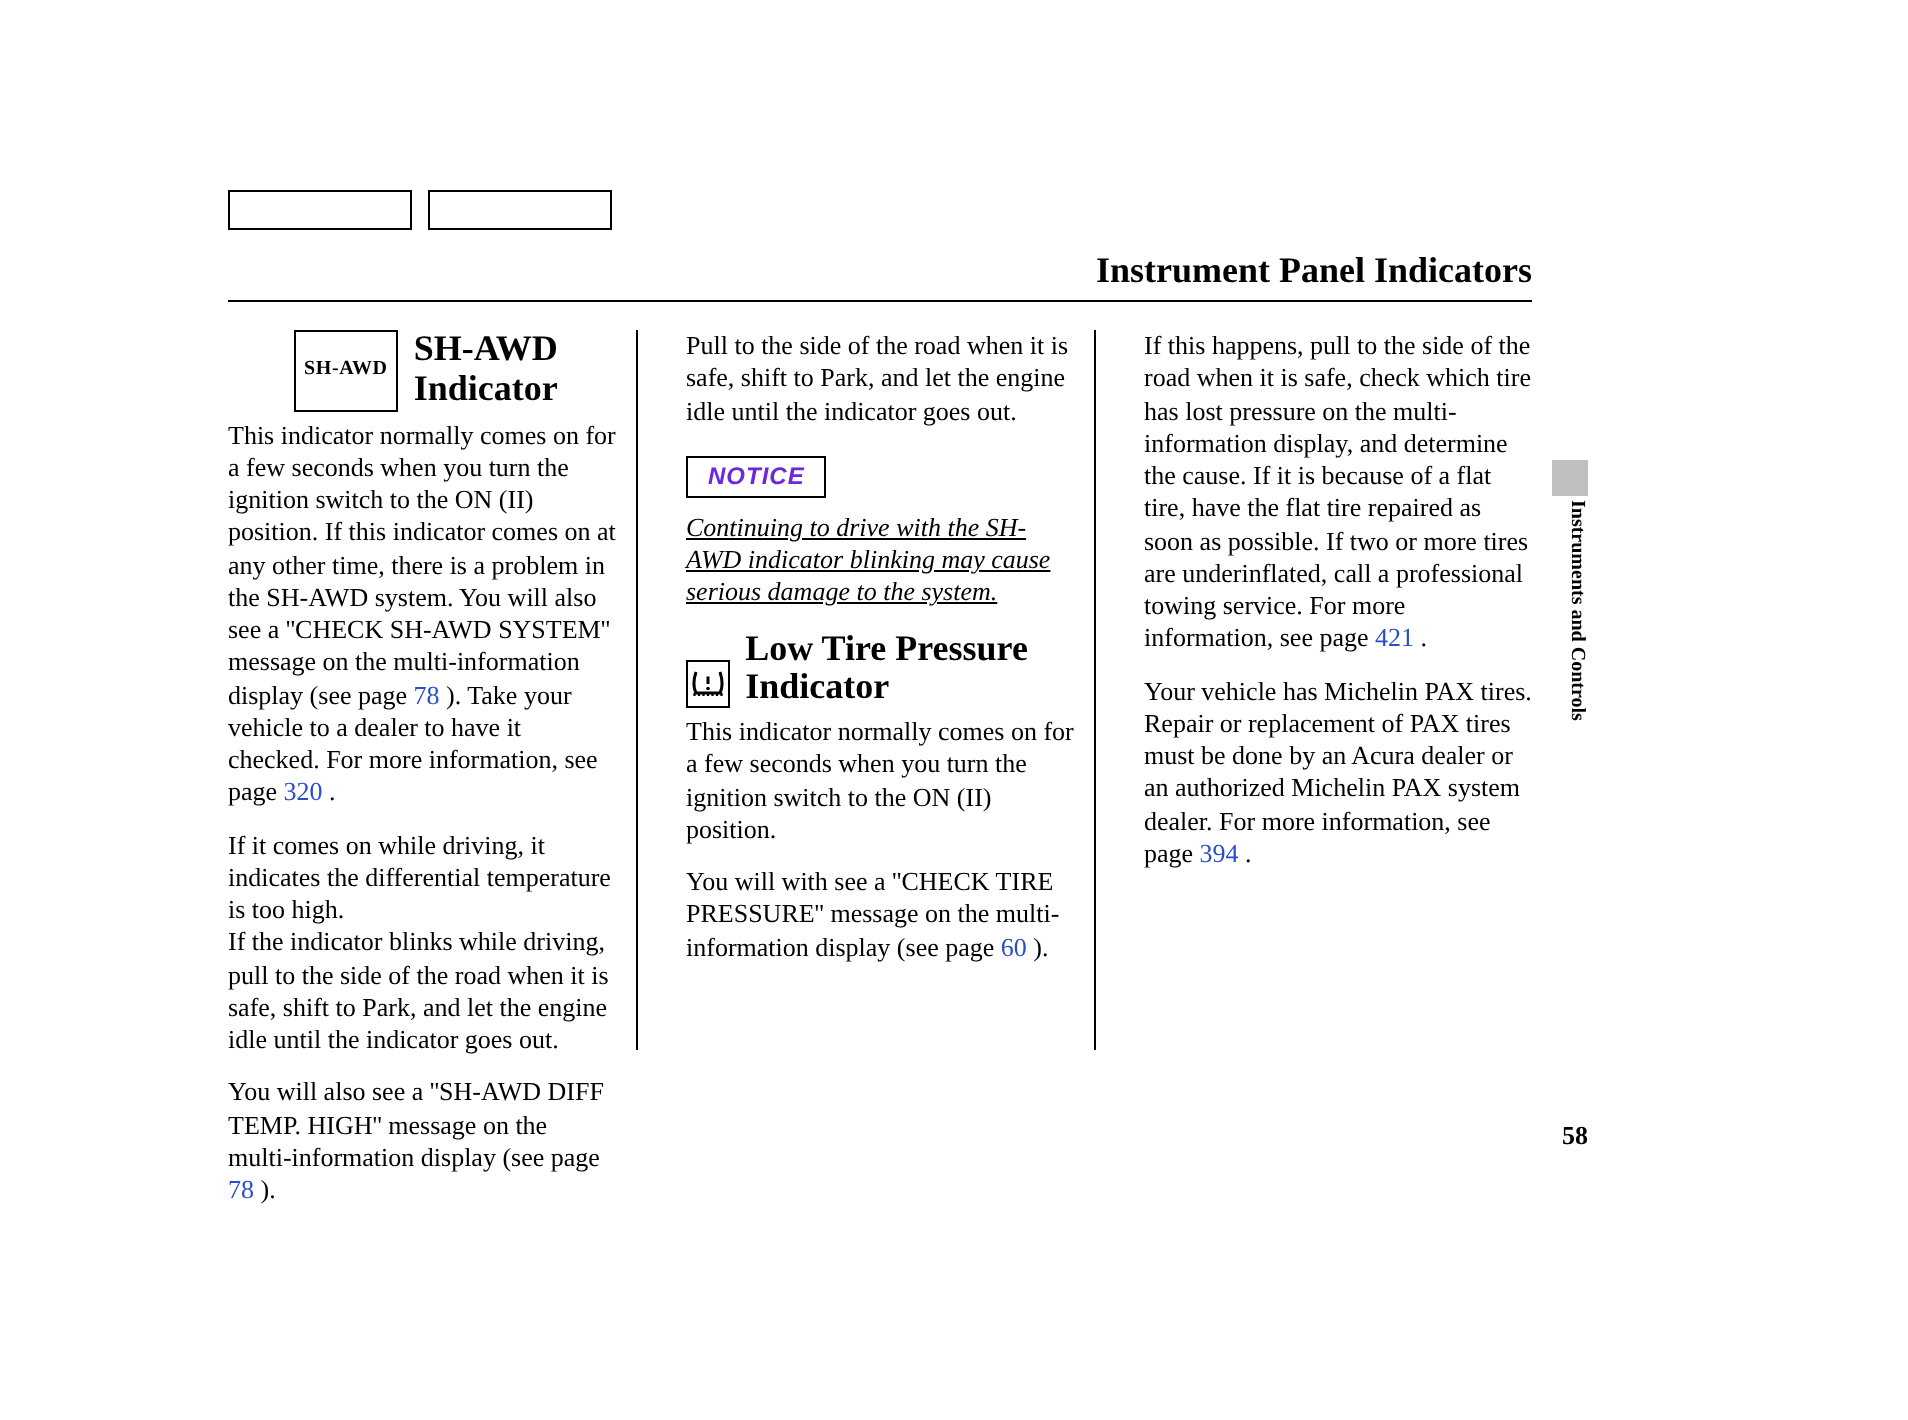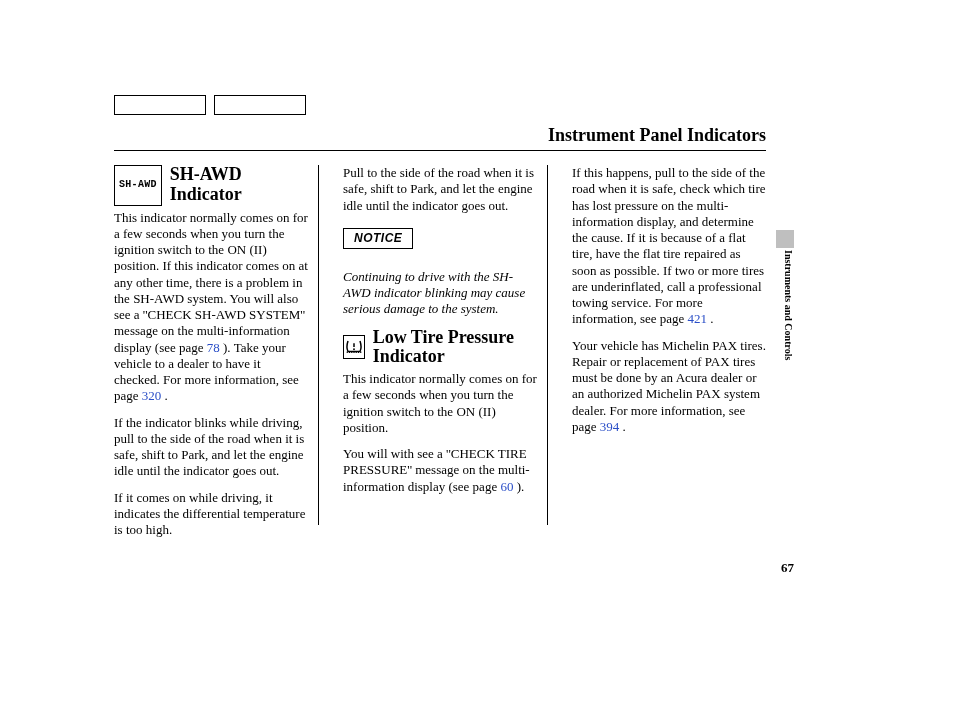--- a/index.html
+++ b/index.html
@@ -93,29 +93,30 @@
     padding-left: 24px;
   }
   .ind-row {
     display: flex;
     align-items: center;
     gap: 8px;
     margin-bottom: 4px;
   }
   .ind-box {
     border: 1.5px solid #000;
-    font-family: Liberation Mono, monospace;
+    font-family: Liberation Serif, serif;
     font-weight: bold;
     font-size: 10px;
     padding: 13px 4px;
     letter-spacing: 0.3px;
     color: #000;
     display: inline-block;
     background: #fff;
     white-space: nowrap;
+    margin-left: 33px;
   }
   .ind-icon {
     width: 26px;
     height: 22px;
     border: 1.5px solid #000;
     display: flex;
     align-items: center;
     justify-content: center;
     background: #fff;
   }
@@ -133,25 +134,26 @@
   }
   .notice-box {
     display: inline-block;
     border: 1.5px solid #000;
     padding: 2px 10px;
     font-family: Arial, sans-serif;
     font-weight: 900;
     font-style: italic;
     font-size: 12px;
     letter-spacing: 0.5px;
-    margin: 4px 0 20px 0;
-    color: #000000;
+    margin: 4px 0 7px 0;
+    color: #6d28d9;
   }
   .italic {
     font-style: italic;
+    text-decoration: underline;
   }
   .tpms-svg { width: 18px; height: 16px; }
 </style>
 </head>
 <body>
 
 <div class="page">
 
   <div class="top-boxes">
     <div class="top-box a"></div>
@@ -167,30 +169,33 @@
   <div class="columns">
 
     <div class="col">
       <div class="ind-row">
         <span class="ind-box">SH-AWD</span>
         <span class="ind-title">SH-AWD Indicator</span>
       </div>
       <p>
         <span>This indicator normally comes on for a few seconds when you turn the ignition switch to the ON (II) position. If this indicator comes on at any other time, there is a problem in the SH-AWD system. You will also see a ''CHECK SH-AWD SYSTEM'' message on the multi-information display (see page </span><span class="pg">78</span><span> ). Take your vehicle to a dealer to have it checked. For more information, see page </span><span class="pg">320</span><span> .</span>
       </p>
+      <p style="margin-bottom:0">If it comes on while driving, it indicates the differential temperature is too high.</p>
       <p>If the indicator blinks while driving, pull to the side of the road when it is safe, shift to Park, and let the engine idle until the indicator goes out.</p>
-      <p style="margin-bottom:0">If it comes on while driving, it indicates the differential temperature is too high.</p>
+      <p>
+        <span>You will also see a ''SH-AWD DIFF TEMP. HIGH'' message on the multi-information display (see page </span> <span class="pg">78</span><span> ).</span>
+      </p>
     </div>
 
     <div class="col">
       <p>Pull to the side of the road when it is safe, shift to Park, and let the engine idle until the indicator goes out.</p>
       <div class="notice-box">NOTICE</div>
       <p class="italic">Continuing to drive with the SH-AWD indicator blinking may cause serious damage to the system.</p>
 
-      <div class="ind-row" style="align-items:center;margin-top:4px">
+      <div class="ind-row" style="align-items:flex-end;margin-top:4px">
         <span class="ind-icon">
           <svg class="tpms-svg" viewBox="0 0 24 20">
             <path d="M4 2 C 2 8, 2 12, 4 16 L 20 16 C 22 12, 22 8, 20 2" fill="none" stroke="#000" stroke-width="2"></path>
             <path d="M3 16 L3 18 M6 16 L6 18 M9 16 L9 18 M12 16 L12 18 M15 16 L15 18 M18 16 L18 18 M21 16 L21 18" stroke="#000" stroke-width="1.5"></path>
             <line x1="12" y1="5" x2="12" y2="10" stroke="#000" stroke-width="2"></line>
             <circle cx="12" cy="13" r="1.2" fill="#000"></circle>
           </svg>
         </span>
         <span class="ind-title">Low Tire Pressure Indicator</span>
       </div>
@@ -204,14 +209,14 @@
       <p>
         <span>If this happens, pull to the side of the road when it is safe, check which tire has lost pressure on the multi-information display, and determine the cause. If it is because of a flat tire, have the flat tire repaired as soon as possible. If two or more tires are underinflated, call a professional towing service. For more information, see page </span><span class="pg">421</span><span> .</span>
       </p>
       <p>
         <span>Your vehicle has Michelin PAX tires. Repair or replacement of PAX tires must be done by an Acura dealer or an authorized Michelin PAX system dealer. For more information, see page </span><span class="pg">394</span><span> .</span>
       </p>
     </div>
 
   </div>
 
-  <div class="page-number">67</div>
+  <div class="page-number">58</div>
 </div>
 
 </body></html>

